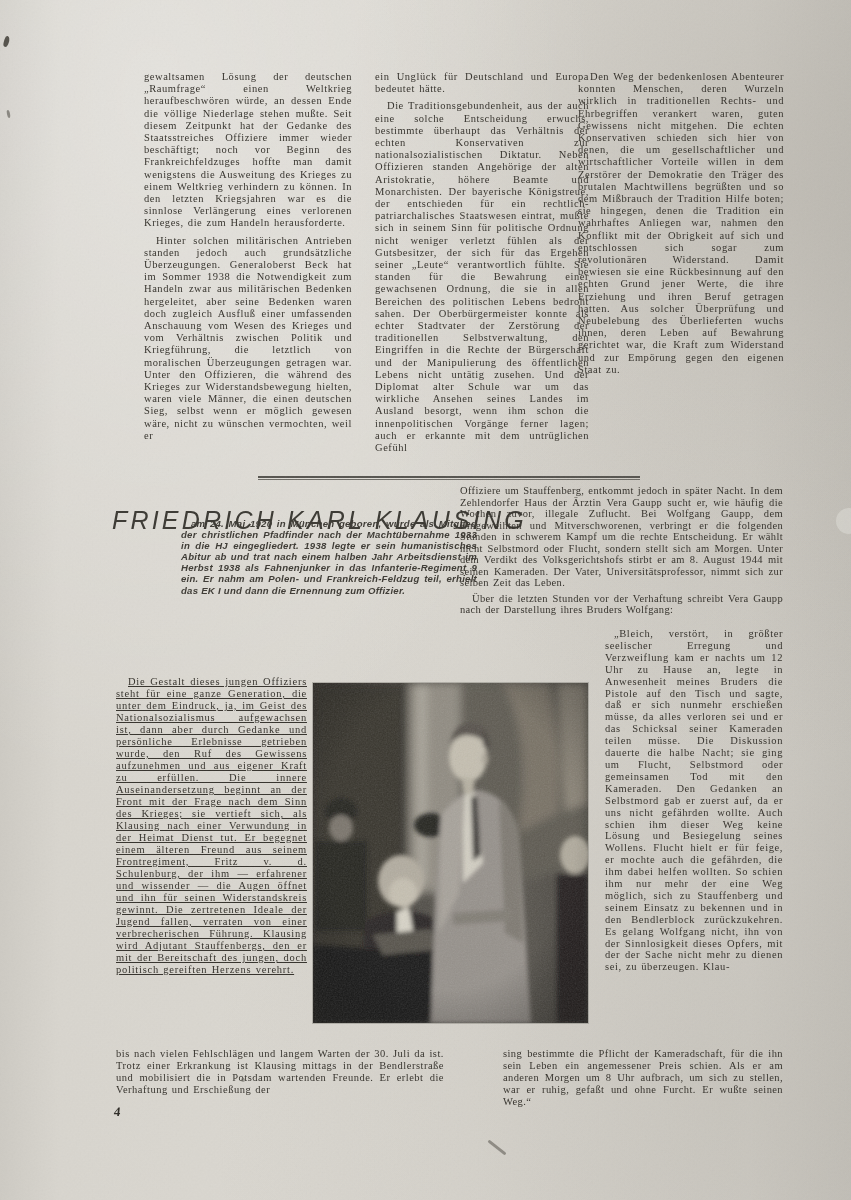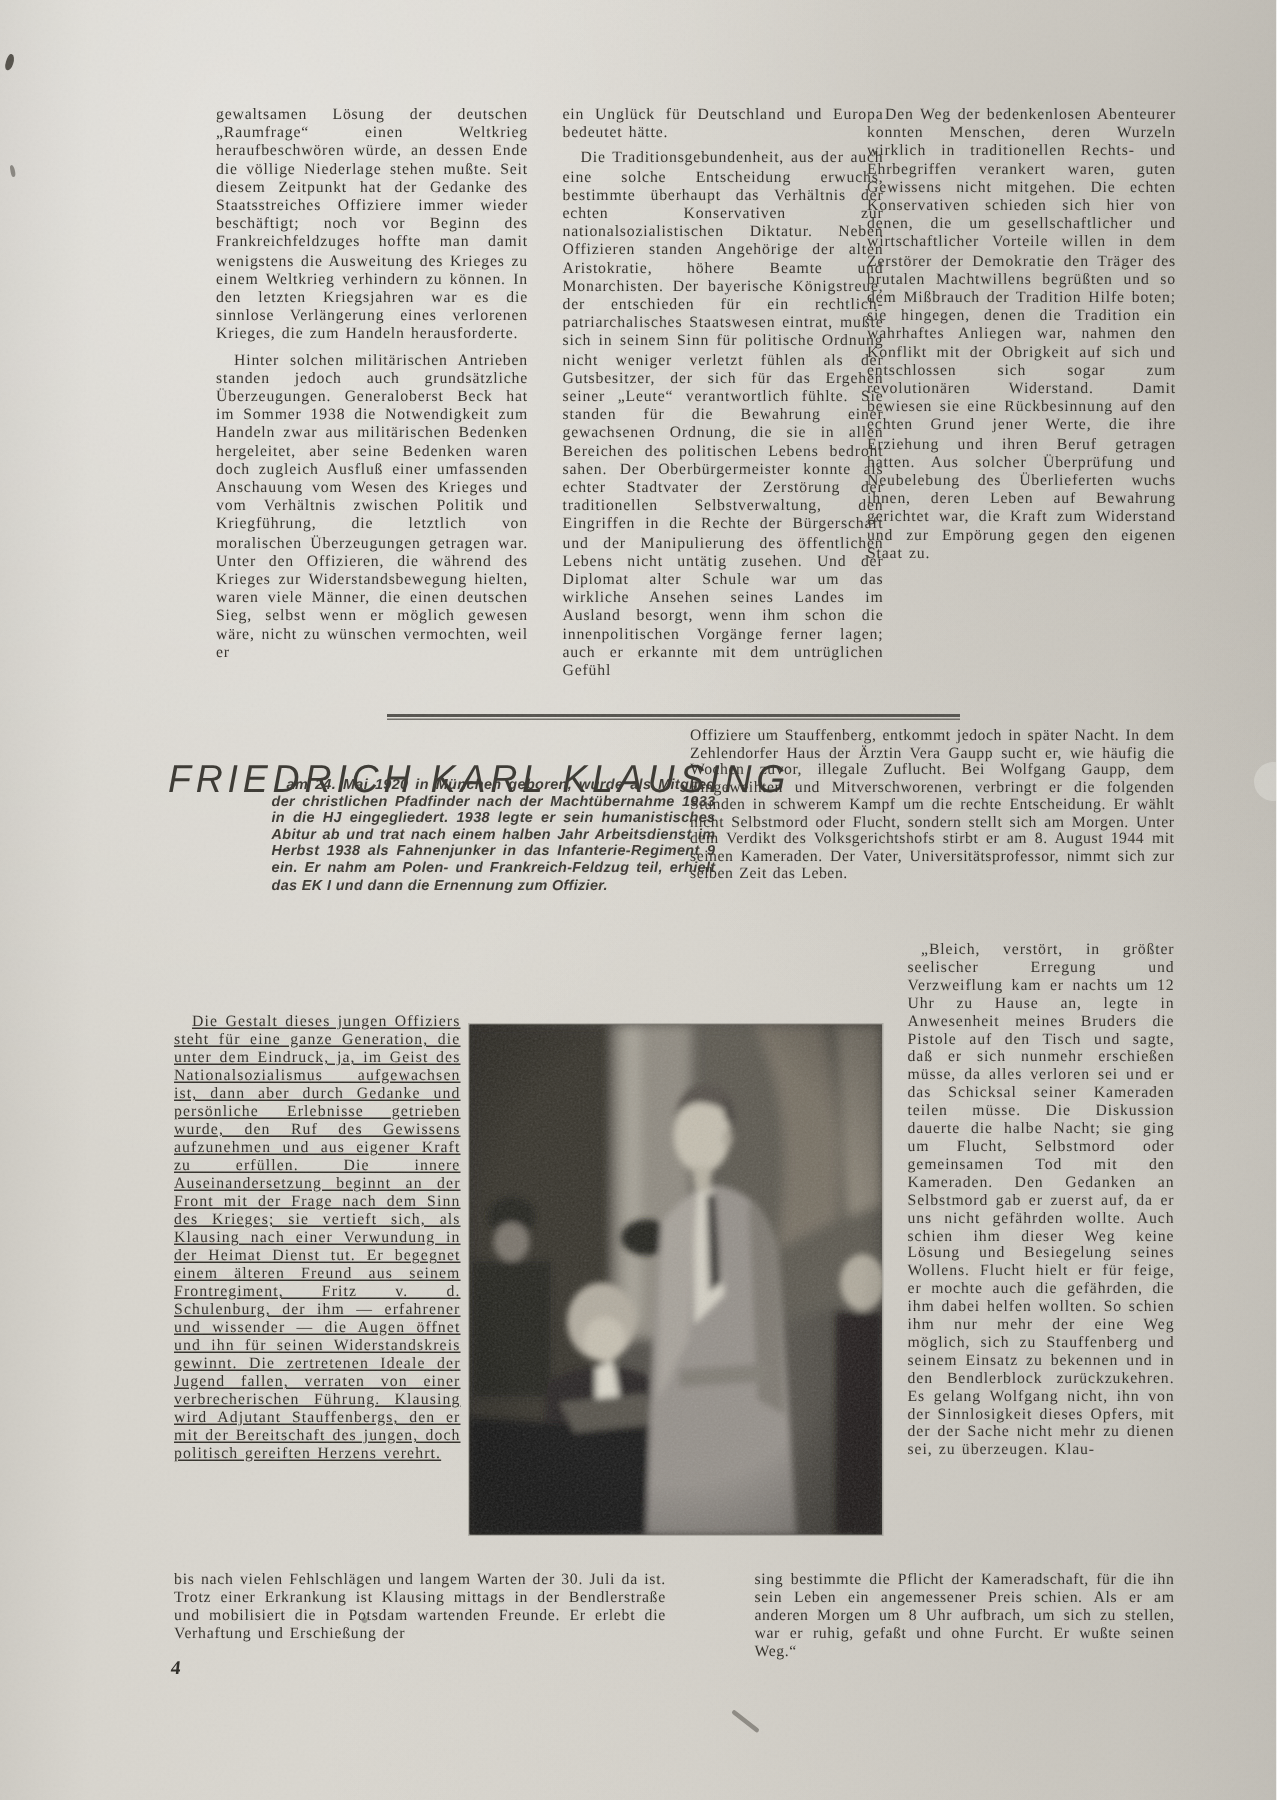--- a/index.html
+++ b/index.html
@@ -108,20 +108,21 @@
   <div class="rule"></div>
 
   <h1 class="title">FRIEDRICH KARL KLAUSING</h1>
 
   <div class="bio">
     <p>am 24. Mai 1920 in München geboren, wurde als Mitglied der christlichen Pfadfinder nach der Machtübernahme 1933 in die HJ eingegliedert. 1938 legte er sein humanistisches Abitur ab und trat nach einem halben Jahr Arbeitsdienst im Herbst 1938 als Fahnenjunker in das Infanterie-Regiment 9 ein. Er nahm am Polen- und Frankreich-Feldzug teil, erhielt das EK I und dann die Ernennung zum Offizier.</p>
   </div>
 
   <div class="btxt intro">
     <p>Offiziere um Stauffenberg, entkommt jedoch in später Nacht. In dem Zehlendorfer Haus der Ärztin Vera Gaupp sucht er, wie häufig die Wochen zuvor, illegale Zuflucht. Bei Wolfgang Gaupp, dem Eingeweihten und Mitverschworenen, verbringt er die folgenden Stunden in schwerem Kampf um die rechte Entscheidung. Er wählt nicht Selbstmord oder Flucht, sondern stellt sich am Morgen. Unter dem Verdikt des Volksgerichtshofs stirbt er am 8. August 1944 mit seinen Kameraden. Der Vater, Universitätsprofessor, nimmt sich zur selben Zeit das Leben.</p>
+    <p class="ind">Über die letzten Stunden vor der Verhaftung schreibt Vera Gaupp nach der Darstellung ihres Bruders Wolfgang:</p>
   </div>
 
   <div class="btxt leftcol">
     <p class="ind">Die Gestalt dieses jungen Offiziers steht für eine ganze Generation, die unter dem Eindruck, ja, im Geist des Nationalsozialismus aufgewachsen ist, dann aber durch Gedanke und persönliche Erlebnisse getrieben wurde, den Ruf des Gewissens aufzunehmen und aus eigener Kraft zu erfüllen. Die innere Auseinandersetzung beginnt an der Front mit der Frage nach dem Sinn des Krieges; sie vertieft sich, als Klausing nach einer Verwundung in der Heimat Dienst tut. Er begegnet einem älteren Freund aus seinem Frontregiment, Fritz v. d. Schulenburg, der ihm — erfahrener und wissender — die Augen öffnet und ihn für seinen Widerstandskreis gewinnt. Die zertretenen Ideale der Jugend fallen, verraten von einer verbrecherischen Führung. Klausing wird Adjutant Stauffenbergs, den er mit der Bereitschaft des jungen, doch politisch gereiften Herzens verehrt.</p>
   </div>
   <div class="btxt leftwide">
     <p>bis nach vielen Fehlschlägen und langem Warten der 30. Juli da ist. Trotz einer Erkrankung ist Klausing mittags in der Bendlerstraße und mobilisiert die in Potsdam wartenden Freunde. Er erlebt die Verhaftung und Erschießung der</p>
   </div>
 
   <div class="btxt quote">

